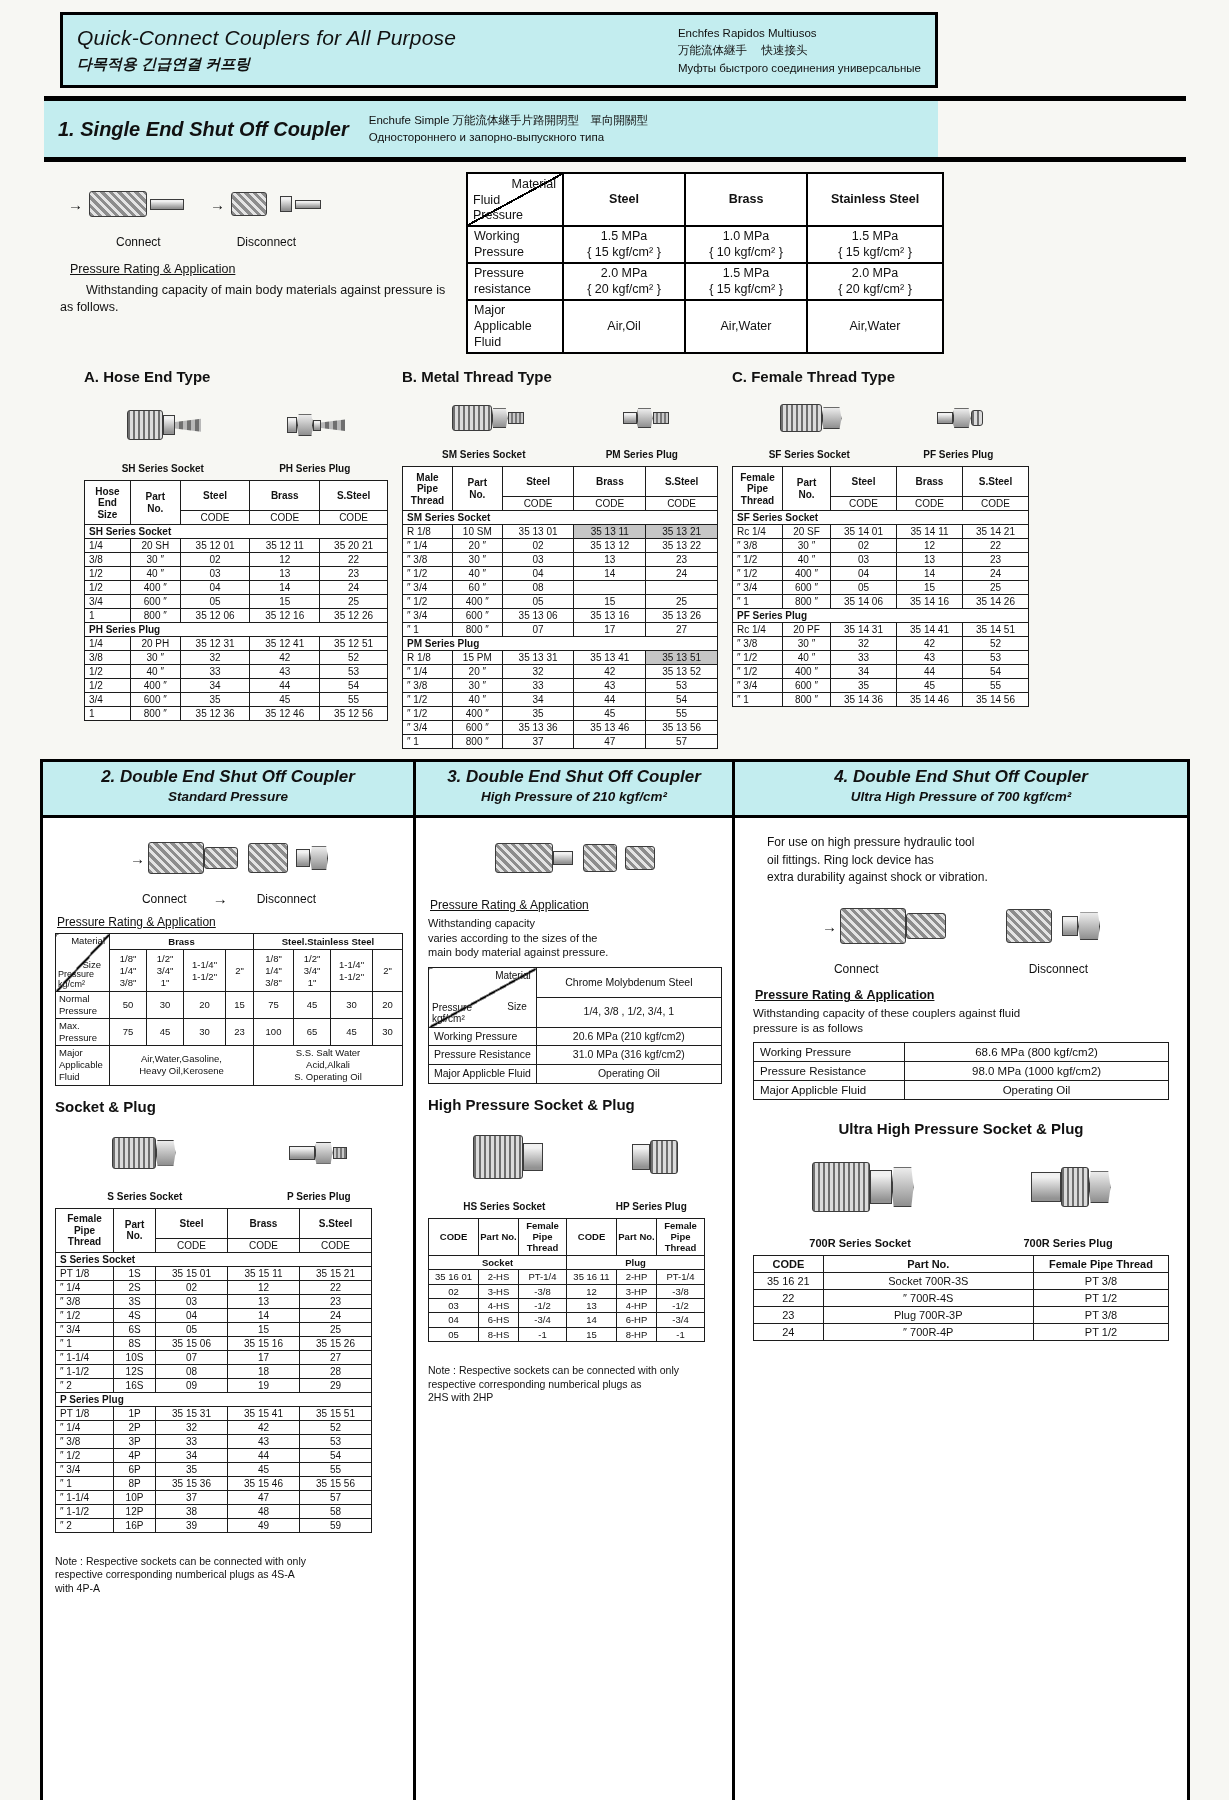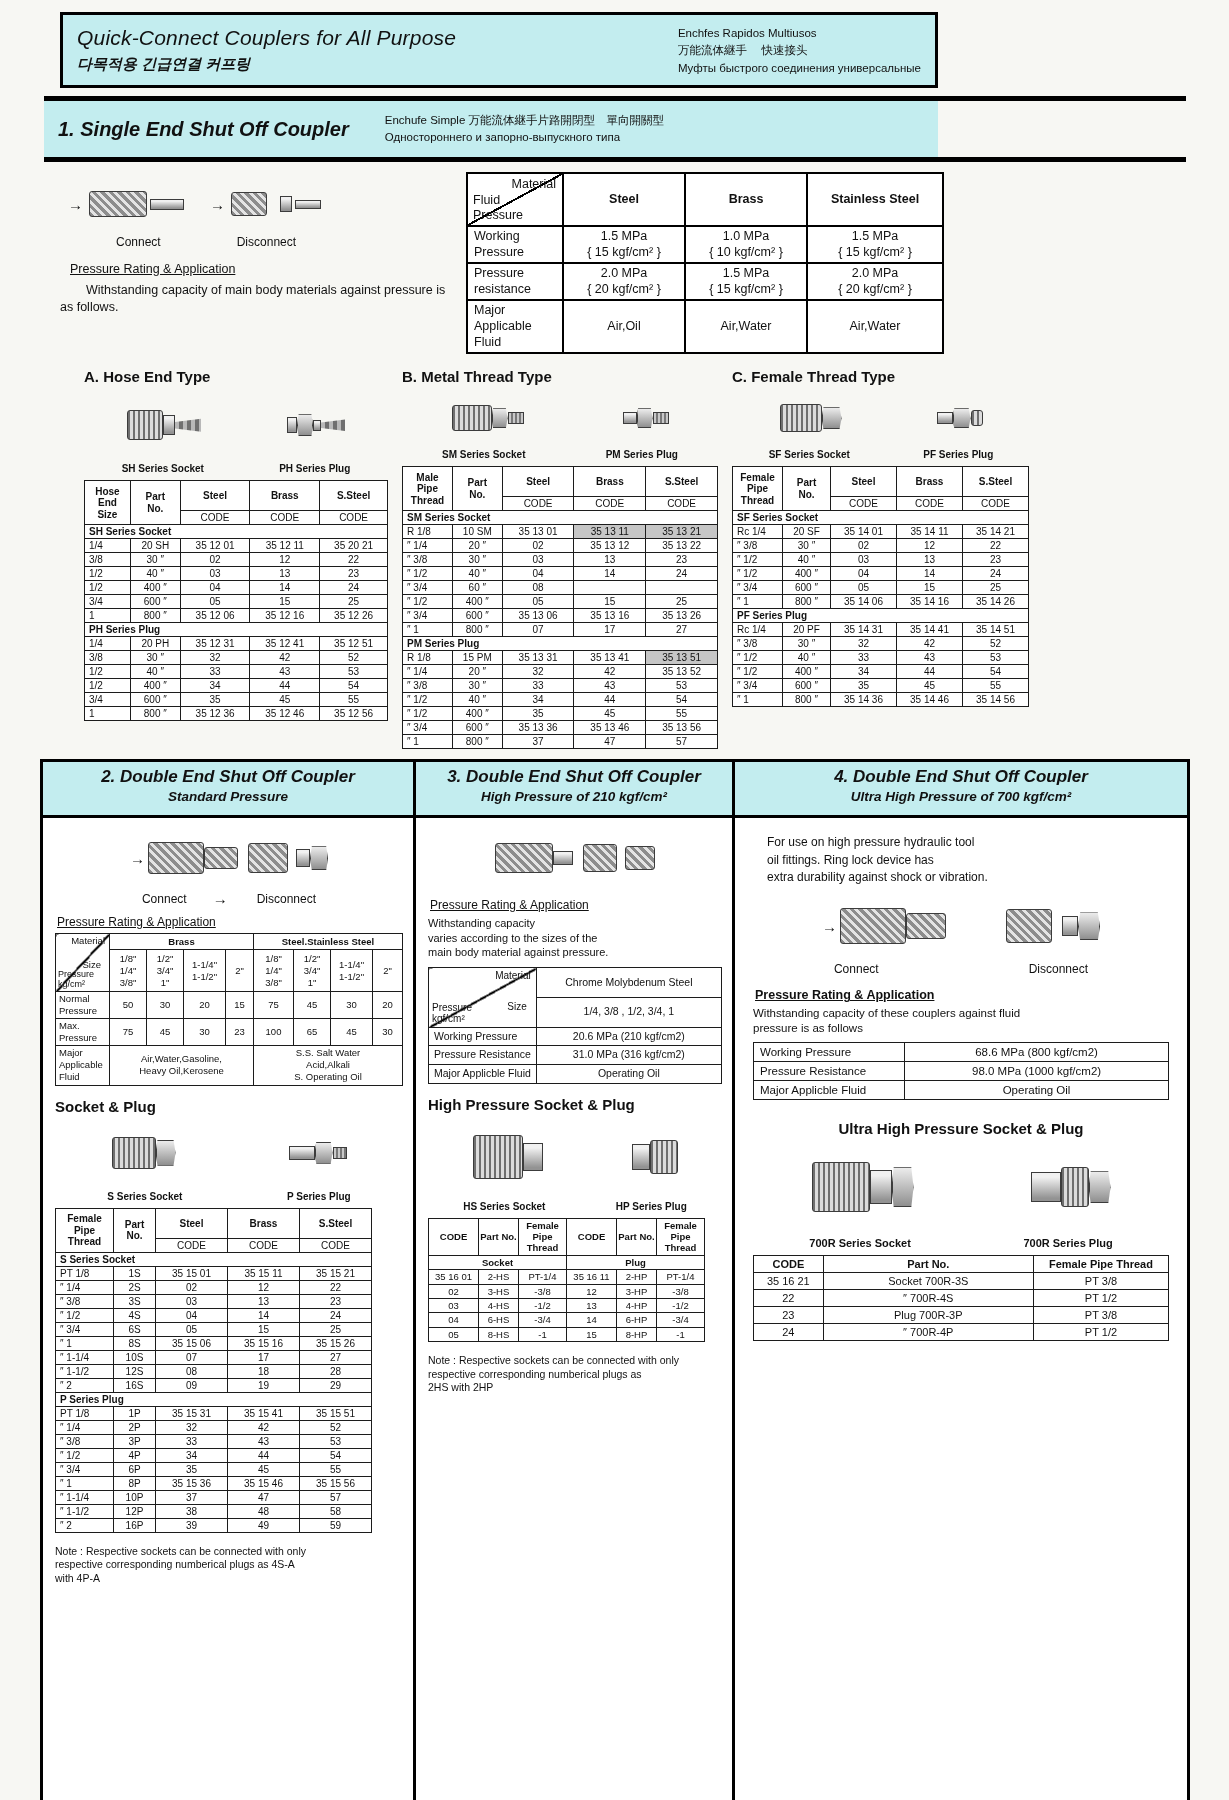--- a/index.html
+++ b/index.html
@@ -13,21 +13,21 @@
 
 
 .hdr{margin:12px 0 0 60px;width:878px;height:76px;border:3px solid #000;background:#c3edef;display:flex;justify-content:space-between;align-items:center;padding:4px 14px}
 .hdr-title{font-size:21px;font-weight:normal;font-style:italic;letter-spacing:.2px}
 .hdr-kr{font-size:15px;font-weight:bold;font-style:italic;margin-top:5px}
 .hdr-right{font-size:11.5px;line-height:1.5;align-self:flex-start;padding-top:6px}
 .rule{height:5px;background:#000;margin-left:44px;width:1142px}
 .mt8{margin-top:8px}
 
 
-.s1bar{margin-left:44px;width:894px;height:56px;background:#c3edef;display:flex;align-items:center;padding:4px 14px;gap:36px}
+.s1bar{margin-left:44px;width:894px;height:56px;background:#c3edef;display:flex;align-items:center;padding:4px 14px;gap:20px}
 .s1bar-title{font-size:20px;font-weight:bold;font-style:italic;white-space:nowrap}
 .s1bar-sub{font-size:11.5px;line-height:1.5}
 
 
 .s1top{display:flex;margin:10px 44px 0 60px;gap:12px}
 .s1top-left{width:394px;padding-top:4px}
 .diagrow{display:flex;gap:26px;align-items:center;height:56px;padding-left:8px}
 .diag{display:flex;align-items:center;gap:3px}
 .darr{font-size:15px;font-weight:bold;margin-right:3px}
 .sg{display:block}
@@ -66,21 +66,21 @@
 
 .s234{margin:10px 0 0 40px;width:1150px;height:1056px;border:3px solid #000;display:flex;background:#fff}
 .sec{border-right:3px solid #000;display:flex;flex-direction:column}
 .sec:last-child{border-right:none}
 .sec2{width:373px}.sec3{width:319px}.sec4{flex:1}
 .sec-head{background:#c3edef;border-bottom:3px solid #000;text-align:center;padding:5px 2px;height:56px}
 .sec-title{font-size:17px;font-weight:bold;font-style:italic}
 .sec-sub{font-size:13.5px;font-weight:bold;font-style:italic;margin-top:2px}
 .sec-body{padding:8px 10px 0 12px}
 .prh2{font-size:12px;text-decoration:underline;margin:8px 0 4px 2px}
-.note{font-size:10.5px;line-height:1.3;white-space:pre-line;margin-top:12px}
+.note{font-size:10.5px;line-height:1.3;white-space:pre-line;margin-top:22px}
 .diag2row{display:flex;align-items:center;justify-content:center;gap:10px;height:64px}
 .diaglabels2{display:flex;justify-content:center;gap:26px;font-size:12px;align-items:center}
 .sp-head{font-weight:bold;font-size:15px;margin:12px 0 2px}
 
 
 .ptable td{border:1px solid #1c1c1c;text-align:center;font-size:9.5px;padding:1px;white-space:pre-line;line-height:1.25}
 .ptable .ll{text-align:left;padding-left:3px}
 .p2corner .ct{top:2px;right:4px;font-size:9.5px}
 .p2corner .cs{top:26px;right:8px;font-size:9.5px}
 .p2corner .cp{bottom:2px;left:2px;font-size:9px;text-align:left}

